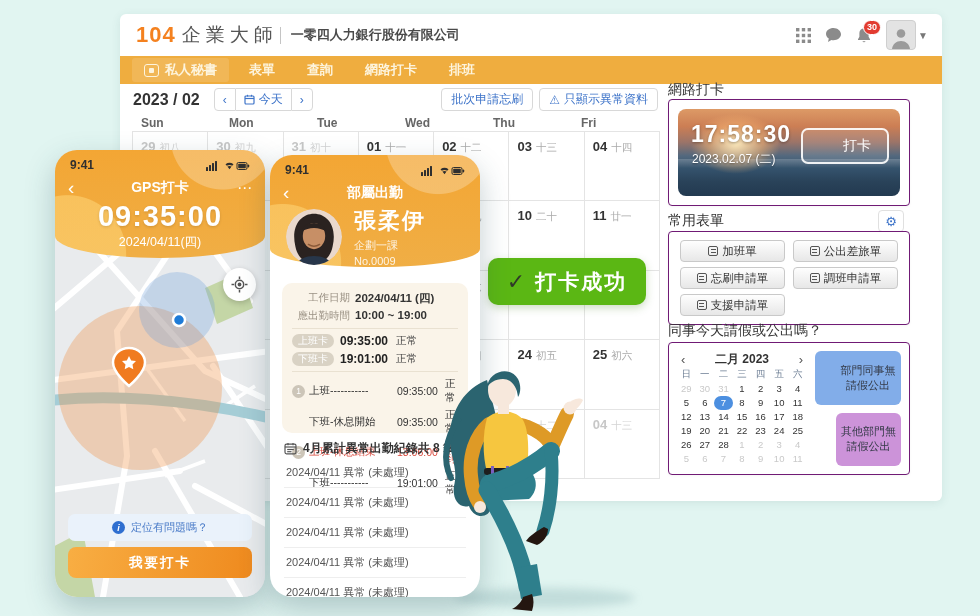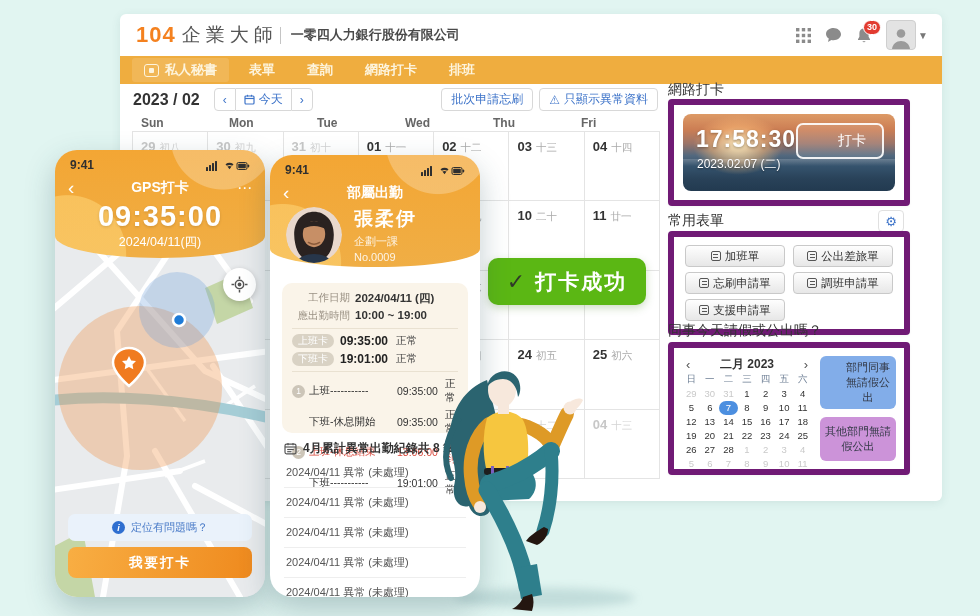--- a/index.html
+++ b/index.html
@@ -55,33 +55,33 @@
               grid-template-columns:repeat(7,1fr); grid-template-rows:repeat(5,1fr);
               border-top:1px solid #e4e4e4; border-left:1px solid #e4e4e4; background:#fff; }
   .cal-cell { border-right:1px solid #e4e4e4; border-bottom:1px solid #e4e4e4; padding:5px 8px; cursor:pointer; }
   .cal-day { font-size:13px; font-weight:bold; color:#333; }
   .cal-lunar { font-size:10.5px; color:#aaa; margin-left:4px; }
   .cal-cell.muted .cal-day { color:#c7c7c7; }
   .cal-cell.muted .cal-lunar { color:#d4d4d4; }
 
   
   .sb-title { position:absolute; left:668px; width:242px; font-size:14px; color:#333; }
-  .sb-card { position:absolute; left:668px; width:242px; background:#fff; border:6px solid #701a75;
+  .sb-card { position:absolute; left:668px; width:242px; background:#fff; border:1px solid #701a75;
              border-radius:4px; box-shadow:0 1px 3px rgba(0,0,0,.04); }
   .webclock { top:99px; height:107px; padding:9px; }
   .photo { position:relative; width:100%; height:100%; border-radius:8px; overflow:hidden;
     background:
       radial-gradient(ellipse 60px 40px at 26% 40%, rgba(255,236,190,.95) 0%, rgba(255,190,120,.5) 45%, transparent 75%),
       linear-gradient(180deg,#dd9a66 0%,#cc7e54 20%,#9c7468 38%,#52687e 54%,#35536d 68%,#294259 84%,#223a50 100%); }
   .photo::after { content:""; position:absolute; left:0; right:0; top:58%; height:10%;
       background:linear-gradient(180deg, rgba(255,255,255,.18), transparent); }
   .wc-time { position:absolute; left:13px; top:12px; color:#fff; font-size:23px; font-weight:bold;
              letter-spacing:1px; text-shadow:0 1px 3px rgba(0,0,0,.35); z-index:2; }
   .wc-date { position:absolute; left:14px; top:42px; color:#fff; font-size:12px; text-shadow:0 1px 2px rgba(0,0,0,.4); z-index:2; }
-  .wc-btn { position:absolute; right:11px; top:9px; width:88px; height:36px; border:2px solid rgba(255,255,255,.9);
+  .wc-btn { position:absolute; right:11px; top:19px; width:88px; height:36px; border:2px solid rgba(255,255,255,.9);
             border-radius:7px; background:rgba(255,255,255,.12); color:#fff; font-size:14px; display:flex;
             align-items:center; justify-content:center; cursor:pointer; z-index:2;padding-left:24px; }
   .gear-btn { position:absolute; left:878px; top:210px; width:26px; height:22px; border:1px solid #e0e0e0;
               border-radius:4px; background:#fff; color:#3e74c9; font-size:13px; display:flex;
               align-items:center; justify-content:center; cursor:pointer; }
   .forms-card { top:231px; padding:8px 11px; }
   .forms-grid { display:grid; grid-template-columns:1fr 1fr; gap:5px 8px; }
   .form-btn { height:22px; background:linear-gradient(#fefefe,#e7e7e7); border:1px solid #c9c9c9; border-radius:4px;
               font-size:11.5px; color:#333; display:flex; align-items:center; justify-content:center; gap:4px; cursor:pointer; }
   .form-ic { width:10px; height:10px; border:1.2px solid #555; border-radius:2px; position:relative; }
@@ -95,21 +95,21 @@
   .mini-week { display:grid; grid-template-columns:repeat(7,1fr); height:14px; }
   .mini-week span { font-size:9.5px; color:#6e7f95; text-align:center; }
   .mini-days { display:grid; grid-template-columns:repeat(7,1fr); grid-auto-rows:13.5px; row-gap:0.5px; }
   .mini-day { font-size:9.5px; color:#333; text-align:center; line-height:13.5px; cursor:pointer; }
   .mini-day.muted { color:#c9c9c9; }
   .mini-day.selected { background:#4c8fe0; color:#fff; border-radius:7px; }
   .coll-boxes { flex:1; display:flex; flex-direction:column; gap:8px; }
   .coll-box { flex:1; border-radius:6px; display:flex; align-items:center; justify-content:center;
               font-size:11px; color:#333946; text-align:center; padding:4px; }
   .coll-box.dept  { background:#82ade9;padding-left:24px; }
-  .coll-box.other { background:#cc93d9; }
+  .coll-box.other { background:#cc93d9;margin-left:21px; }
   .t-webclock { top:81px; }  .t-forms { top:212px; }  .t-coll { top:322px; }  .t-app { top:481px; }
 
   
   .toast { position:absolute; left:488px; top:258px; width:158px; height:47px; background:#5bb714; border-radius:10px;
            display:flex; align-items:center; justify-content:center; gap:10px; box-shadow:0 3px 8px rgba(60,120,20,.25); z-index:30; }
   .toast-check { color:#2f3a28; font-size:22px; font-weight:bold; }
   .toast-text { color:#fff; font-size:21px; font-weight:bold; letter-spacing:2px; }
 
   
   .phone { position:absolute; border-radius:22px; overflow:hidden; box-shadow:0 12px 30px rgba(40,80,90,.28); z-index:40; }
@@ -141,21 +141,21 @@
              display:flex; align-items:center; justify-content:center; font-style:italic; }
   .clock-btn { position:absolute; left:13px; right:13px; bottom:19px; height:31px; border-radius:8px;
                background:linear-gradient(100deg,#f8ae43,#ef8a1e); color:#fff; font-size:13.5px; font-weight:bold;
                display:flex; align-items:center; justify-content:center; z-index:5; cursor:pointer; letter-spacing:2px; }
 
   
   .phone-right { left:270px; top:155px; width:210px; height:442px; background:#fff; }
   .phone-right .ph-header { height:112px; border-radius:0 0 50% 50% / 0 0 18px 18px; }
   .profile { display:flex; align-items:center; gap:12px; padding:4px 16px 0; }
   .p-avatar { width:56px; height:56px; border-radius:50%; overflow:hidden; flex:none; }
-  .p-name { color:#fff; font-size:19px; font-weight:bold; letter-spacing:2px;font-family:Liberation Serif, serif; }
+  .p-name { color:#fff; font-size:22px; font-weight:bold; letter-spacing:2px;font-family:Liberation Serif, serif; }
   .p-dept, .p-no { color:rgba(255,255,255,.85); font-size:11px; margin-top:2px; }
   .att-card { position:absolute; left:12px; top:128px; width:186px; height:150px; background:#faf4e9;
               border-radius:10px; padding:8px 10px; z-index:4; }
   .att-row { display:flex; font-size:11px; margin-bottom:3px; }
   .att-label { width:58px; text-align:right; color:#9a9184; font-size:10.5px; flex:none; margin-right:5px; }
   .att-val { font-weight:bold; color:#333; font-size:11.5px; }
   .att-div { border-top:1px solid #e9e1d1; margin:5px 0; }
   .pill-row { display:flex; align-items:center; gap:6px; margin-bottom:4px; }
   .pill { width:42px; height:14px; border-radius:8px; background:#d9d2c4; color:#fff; font-size:10px;
           display:flex; align-items:center; justify-content:center; flex:none; }

